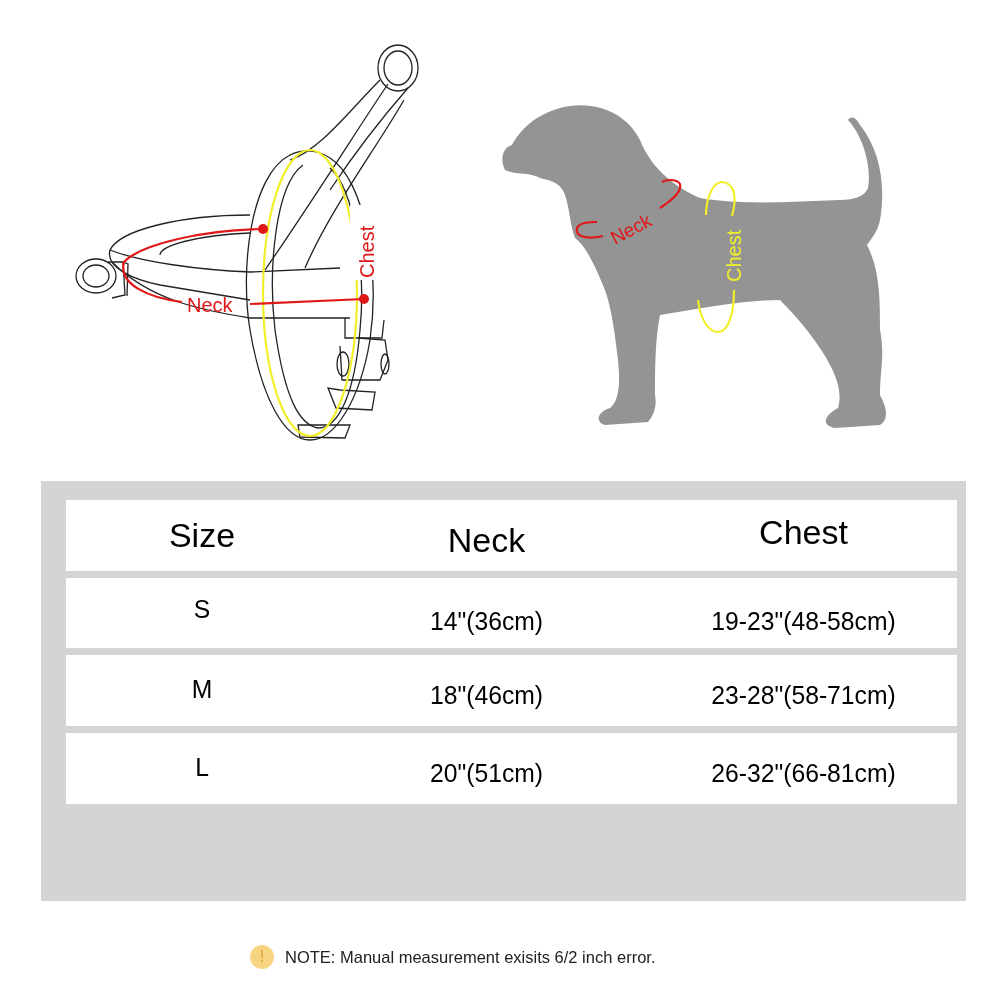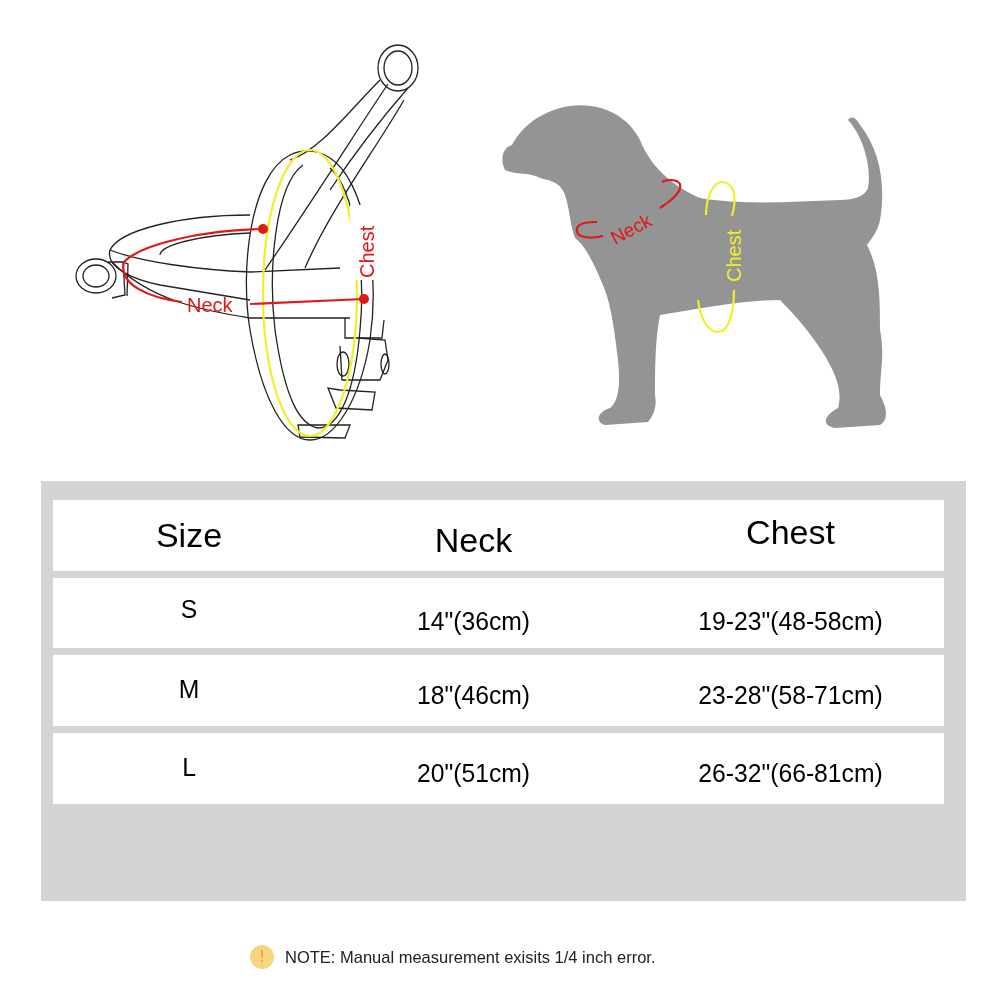--- a/index.html
+++ b/index.html
@@ -4,21 +4,21 @@
 <style>
   html, body { margin: 0; padding: 0; background: #ffffff; }
   body { width: 1000px; height: 1000px; position: relative; overflow: hidden;
          font-family: "Liberation Sans", sans-serif; color: #000; }
   .illus { position: absolute; left: 0; top: 0; width: 1000px; height: 470px; }
   .illus svg { position: absolute; left: 0; top: 0; }
   .svg-label { font-family: "Liberation Sans", sans-serif; }
 
   .panel { position: absolute; left: 41px; top: 481px; width: 925px; height: 420px;
            background: #d4d4d4; }
-  .row { position: absolute; left: 12px; width: 891px; background: #ffffff; }
+  .row { position: absolute; left: 25px; width: 891px; background: #ffffff; }
   .cell { position: absolute; top: 0; height: 100%; display: flex;
           align-items: center; justify-content: center; }
   .c-size { left: 47px; width: 178px; }
   .c-neck { left: 318px; width: 205px; }
   .c-chest { left: 560px; width: 355px; }
   .head .cell { font-size: 34px; }
   .body .cell { font-size: 26px; transform: scaleX(0.95); }
   .head .c-neck { padding-top: 10px; box-sizing: border-box; }
   .head .c-chest { padding-bottom: 6px; box-sizing: border-box; }
 
@@ -125,14 +125,14 @@
   </div>
   <div class="row body" style="top:252px;height:71px;">
     <div class="cell c-size" style="padding-bottom:2px;box-sizing:border-box">L</div>
     <div class="cell c-neck" style="padding-top:10px;box-sizing:border-box">20"(51cm)</div>
     <div class="cell c-chest" style="padding-top:10px;box-sizing:border-box">26-32"(66-81cm)</div>
   </div>
 </div>
 
 <div class="note">
   <span class="note-icon">!</span>
-  <span>NOTE: Manual measurement exisits 1/4 inch error.</span>
+  <span>NOTE: Manual measurement exisits 6/2 inch error.</span>
 </div>
 
 </body></html>

